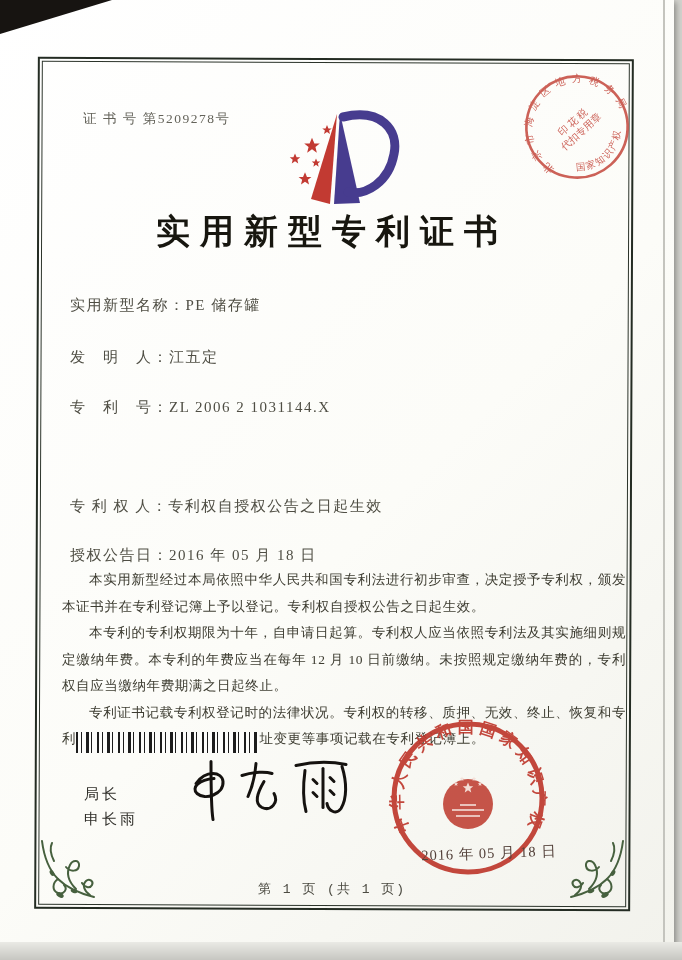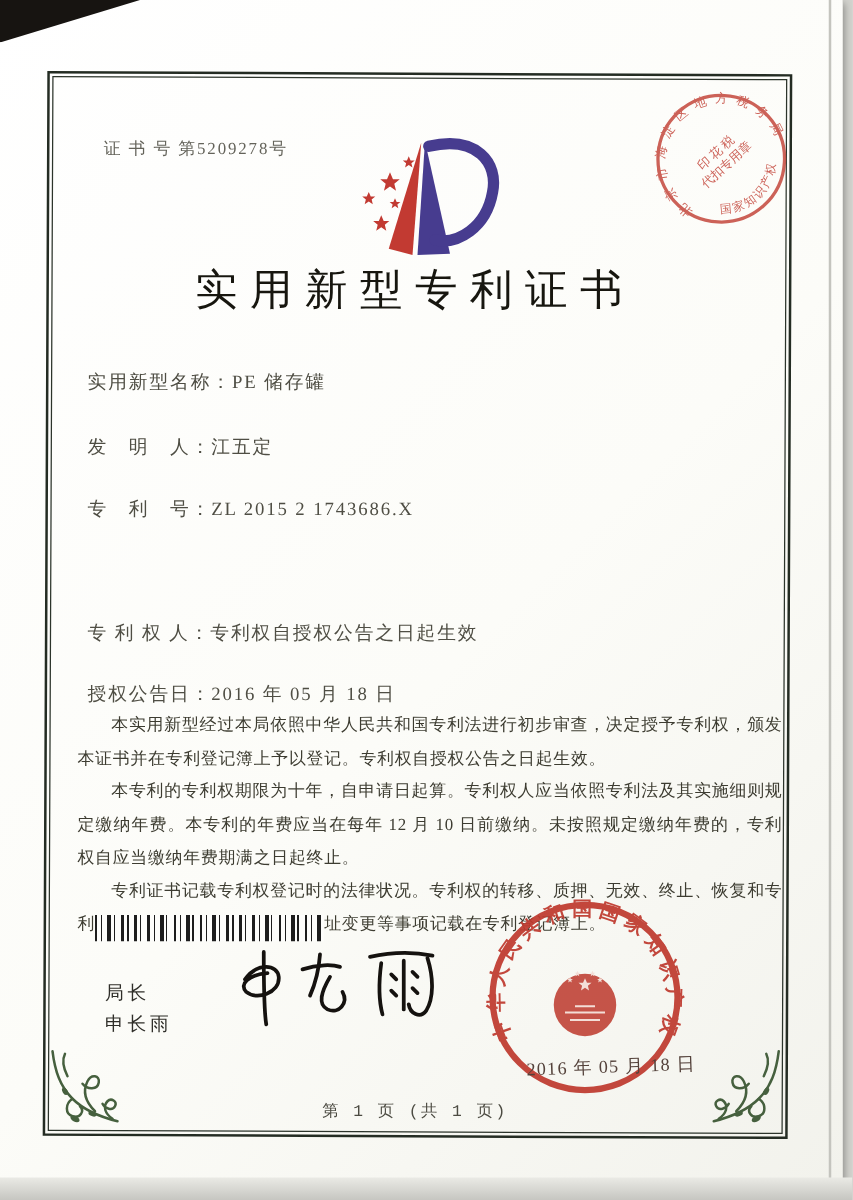--- a/index.html
+++ b/index.html
@@ -13,21 +13,21 @@
                clip-path:polygon(0 0,100% 0,0 100%);}
   .right-edge{position:absolute;top:0;left:663px;width:2px;height:100%;background:#c4c4be;}
   .bottom-shade{position:absolute;left:0;top:942px;width:100%;height:18px;
                 background:linear-gradient(#eaeae5,#c6c6c1);}
   .frame{position:absolute;left:36px;top:58px;width:592px;height:848px;
          border:2px solid #242c23;transform:rotate(.25deg);}
   .frame::before{content:"";position:absolute;inset:2px;border:1px solid #2c342b;}
   .certno{position:absolute;left:56px;top:110px;font-size:13.5px;letter-spacing:1.5px;
           color:#64635a;margin-left:27px;}
   .title{position:absolute;left:0;width:664px;top:209px;text-align:center;
-         font-size:34px;font-weight:400;letter-spacing:10px;color:#17160f;}
+         font-size:34px;font-weight:700;letter-spacing:10px;color:#17160f;}
   .field{position:absolute;left:70px;font-size:15px;letter-spacing:1.5px;color:#4f4e44;white-space:nowrap;}
   .f1{top:296px}.f2{top:348px}.f3{top:398px}.f4{top:447px}.f5{top:497px}.f6{top:546px}
   .paras{position:absolute;left:62px;top:567px;width:564px;}
   .paras p{margin:0;text-indent:2em;font-size:13.5px;line-height:26.5px;
            letter-spacing:.6px;text-align:justify;color:#3d3c31;}
   .barcode{position:absolute;left:76px;top:732px;width:183px;height:21px;
     background-image:repeating-linear-gradient(90deg,#1d1d1d 0 2px,#fdfdfb 2px 5px,
       #1d1d1d 5px 6px,#fdfdfb 6px 10px,#1d1d1d 10px 13px,#fdfdfb 13px 15px,
       #1d1d1d 15px 16px,#fdfdfb 16px 21px);}
   .boss{position:absolute;left:84px;font-size:15px;font-weight:400;color:#2f2e29;
@@ -114,21 +114,21 @@
     <use href="#lst" transform="translate(30,38) scale(0.82)" fill="#c23a32"></use>
     <use href="#lst" transform="translate(13,51) scale(0.55)" fill="#c23a32"></use>
     <use href="#lst" transform="translate(34,55) scale(0.45)" fill="#c23a32"></use>
     <use href="#lst" transform="translate(23,71) scale(0.68)" fill="#c23a32"></use>
   </svg>
 
   <div class="title">实用新型专利证书</div>
 
   <div class="field f2"><span>发　明　人：</span><span>江五定</span></div>
   <div class="field f1"><span>实用新型名称：</span><span>PE 储存罐</span></div>
-  <div class="field f3"><span>专　利　号：</span><span>ZL 2015 2 1743686.X</span></div>
+  <div class="field f3"><span>专　利　号：</span><span>ZL 2006 2 1031144.X</span></div>
   <div class="field f5"><span>专 利 权 人：</span><span>专利权自授权公告之日起生效</span></div>
   <div class="field f6"><span>授权公告日：</span><span>2016 年 05 月 18 日</span></div>
 
   <div class="paras">
     <p>本实用新型经过本局依照中华人民共和国专利法进行初步审查，决定授予专利权，颁发本证书并在专利登记簿上予以登记。专利权自授权公告之日起生效。</p>
     <p>本专利的专利权期限为十年，自申请日起算。专利权人应当依照专利法及其实施细则规定缴纳年费。本专利的年费应当在每年 12 月 10 日前缴纳。未按照规定缴纳年费的，专利权自应当缴纳年费期满之日起终止。</p>
     <p>专利证书记载专利权登记时的法律状况。专利权的转移、质押、无效、终止、恢复和专利权人的姓名或名称、国籍、地址变更等事项记载在专利登记簿上。</p>
   </div>
 
   <div class="barcode"></div>

